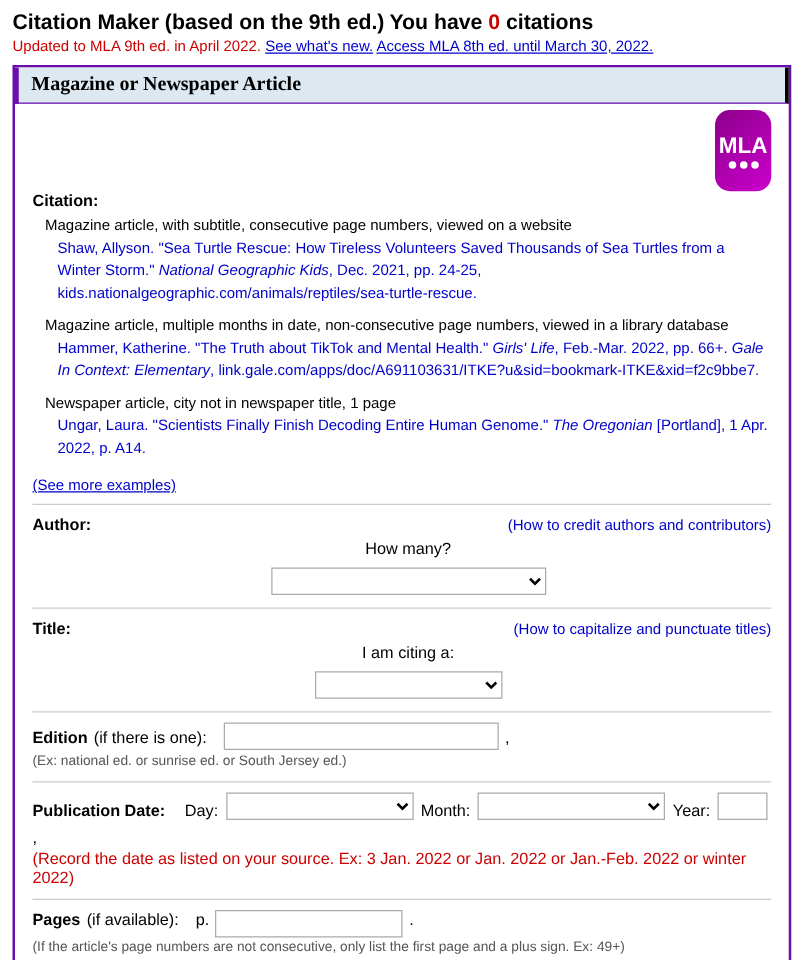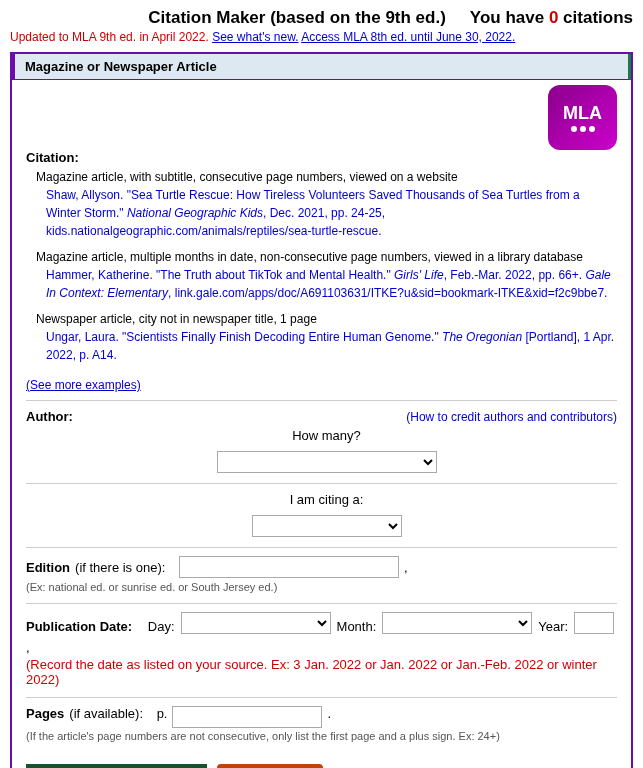--- a/index.html
+++ b/index.html
@@ -11,23 +11,22 @@
       min-height: 768px;
       color: #000;
     }
     .page-wrapper {
       width: 643px;
       padding: 8px 10px;
     }
     .header-row {
       display: flex;
       align-items: baseline;
-      gap: 24px;
+      gap: 4px;
       margin-bottom: 2px;
-      justify-content: flex-end;
     }
     .header-title {
       font-size: 17px;
       font-weight: bold;
       color: #000;
     }
     .header-citations {
       font-size: 17px;
       font-weight: bold;
       color: #000;
@@ -46,36 +45,37 @@
     }
     .main-box {
       border: 2px solid #6a0dad;
       padding: 0;
     }
     .tab-header {
       background: #dde8f0;
       border-bottom: 1px solid #6a0dad;
       padding: 5px 10px;
       font-weight: bold;
-      font-size: 13px;
+      font-size: 16px;
       color: #000;
       border-left: 3px solid #6a0dad;
-      border-right: 3px solid #15803d;
+      border-right: 3px solid #000000;
+      font-family: Liberation Serif, serif;
     }
     .content-area {
       padding: 10px 14px;
     }
     .intro-text {
       font-size: 13px;
       margin-bottom: 10px;
       line-height: 1.5;
     }
     .mla-badge {
       float: right;
-      width: 69px;
+      width: 45px;
       height: 65px;
       background: linear-gradient(135deg, #8b008b, #cc00cc);
       border-radius: 12px;
       display: flex;
       align-items: center;
       justify-content: center;
       margin-left: 10px;
       margin-top: -5px;
       flex-direction: column;
       position: relative;
@@ -264,21 +264,21 @@
 <div class="page-wrapper">
 
   <div class="header-row">
     <span class="header-title">Citation Maker (based on the 9th ed.)</span>
     <span class="header-citations">
       You have <span class="count">0</span> citations
     </span>
   </div>
 
   <div class="update-notice">
-    Updated to MLA 9th ed. in April 2022. <a href="#">See what's new.</a> <a href="#">Access MLA 8th ed. until June 30, 2022.</a>
+    Updated to MLA 9th ed. in April 2022. <a href="#">See what's new.</a> <a href="#">Access MLA 8th ed. until March 30, 2022.</a>
   </div>
 
   <div class="main-box">
 
     <div class="tab-header">
       <span>Magazine or Newspaper Article</span>
     </div>
 
     <div class="content-area">
 
@@ -328,20 +328,24 @@
             <option value="1">1</option>
             <option value="2">2</option>
             <option value="3">3+</option>
           </select>
         </div>
       </div>
 
       <hr class="divider">
 
       <div class="form-section">
+        <div class="field-row">
+          <span class="field-label">Title:</span>
+          <span class="field-hint">(How to capitalize and punctuate titles)</span>
+        </div>
         <div class="sub-field-row">
           <span class="sub-label">I am citing a:</span>
           <select class="form-select select-medium">
             <option value=""></option>
             <option value="article">article</option>
             <option value="journal">journal article</option>
           </select>
         </div>
       </div>
 
@@ -383,21 +387,21 @@
 
       <div class="form-section">
         <div class="pages-row">
           <span class="field-label">Pages</span>
           <span style="font-size:13px;"> (if available):</span>
           &nbsp;
           <span>p.</span>
           <input type="text" class="form-input input-medium" style="">
           <span>.</span>
         </div>
-        <div class="pages-hint">(If the article's page numbers are not consecutive, only list the first page and a plus sign. Ex: 24+)</div>
+        <div class="pages-hint">(If the article's page numbers are not consecutive, only list the first page and a plus sign. Ex: 49+)</div>
       </div>
 
       <div class="buttons-row">
         <button class="btn-create">Create Citation Below</button>
         <button class="btn-clear">Clear Form</button>
       </div>
 
     </div>
   </div>
 </div>

